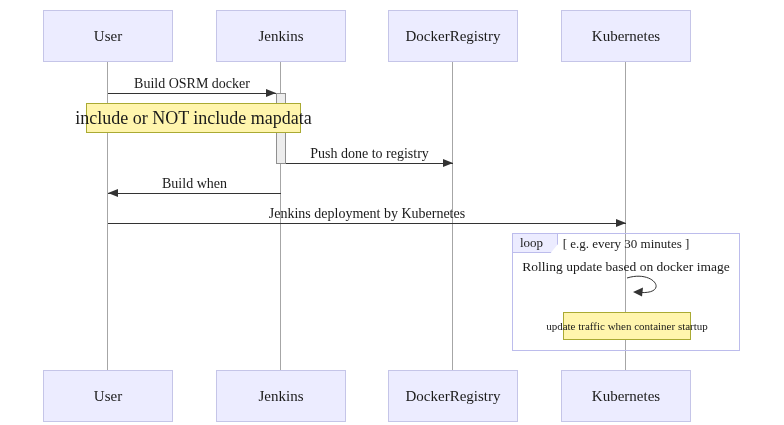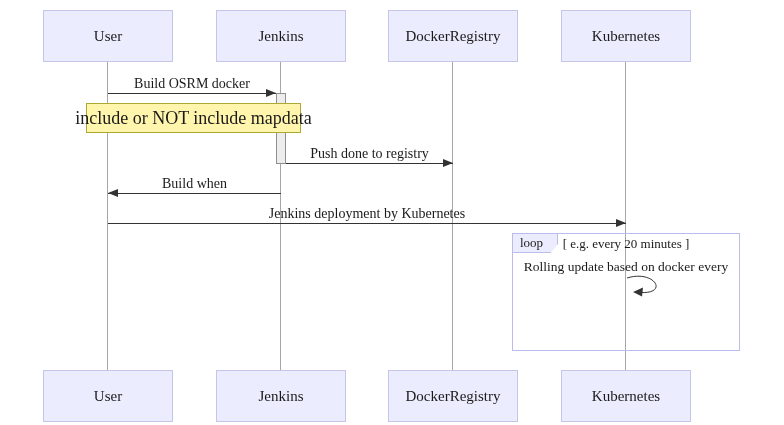--- a/index.html
+++ b/index.html
@@ -77,29 +77,30 @@
   <div class="msg-label" style="left:108px; width:173px; top:176px">Build when</div>
   <div class="msg-line" style="left:108px; width:173px; top:193px"></div>
   <div class="arrowhead left" style="left:108px; top:189px"></div>
 
   <div class="msg-label" style="left:108px; width:518px; top:206px">Jenkins deployment by Kubernetes</div>
   <div class="msg-line" style="left:108px; width:518px; top:223px"></div>
   <div class="arrowhead right" style="left:616px; top:219px"></div>
 
   <div class="loop-frame" style="left:512px; top:233px; width:228px; height:118px"></div>
   <div class="loop-label" style="left:512px; top:233px">loop</div>
-  <div class="loop-cond" style="left:512px; width:228px; top:236px">[ e.g. every 20 minutes ]</div>
+  <div class="loop-cond" style="left:512px; width:228px; top:236px">[ e.g. every 30 minutes ]</div>
 
-  <div class="msg-label" style="left:512px; width:228px; top:259px; font-size:13.5px">Rolling update based on docker every</div>
+  <div class="msg-label" style="left:512px; width:228px; top:259px; font-size:13.5px">Rolling update based on docker image</div>
   <svg class="selfloop" style="left:626px; top:274px" width="50" height="26" viewBox="0 0 50 26">
     <path d="M 1 4 C 30 -5, 45 23, 9 18" fill="none" stroke="#333333" stroke-width="1"></path>
     <polygon points="7,18 17,13.5 16,22.5" fill="#333333"></polygon>
   </svg>
 
   <div class="note big" style="left:86px; top:103px; width:215px; height:30px">include or NOT include mapdata</div>
+  <div class="note small" style="left:563px; top:312px; width:128px; height:28px">update traffic when container startup</div>
 
   <div class="participant" style="left:43px;  top:10px">User</div>
   <div class="participant" style="left:216px; top:10px">Jenkins</div>
   <div class="participant" style="left:388px; top:10px">DockerRegistry</div>
   <div class="participant" style="left:561px; top:10px">Kubernetes</div>
 
   <div class="participant" style="left:43px;  top:370px">User</div>
   <div class="participant" style="left:216px; top:370px">Jenkins</div>
   <div class="participant" style="left:388px; top:370px">DockerRegistry</div>
   <div class="participant" style="left:561px; top:370px">Kubernetes</div>

